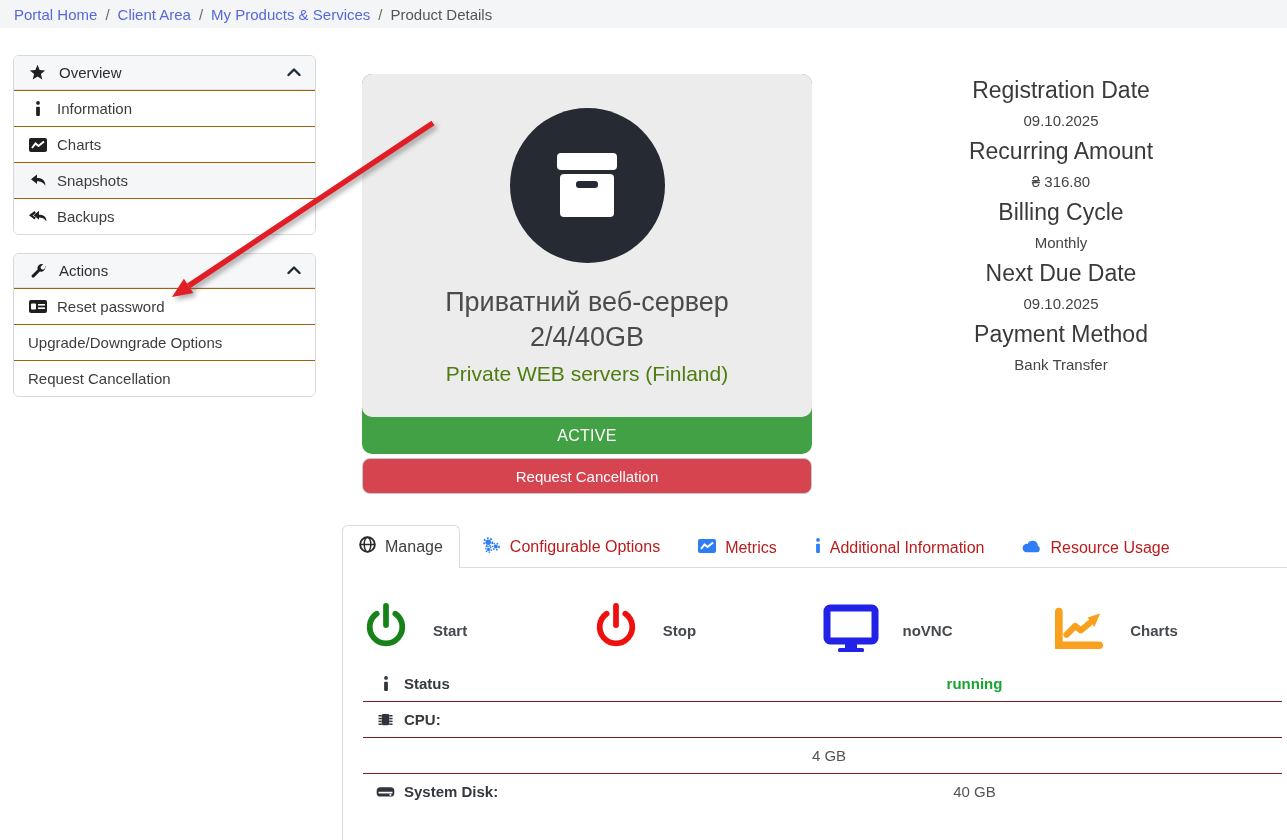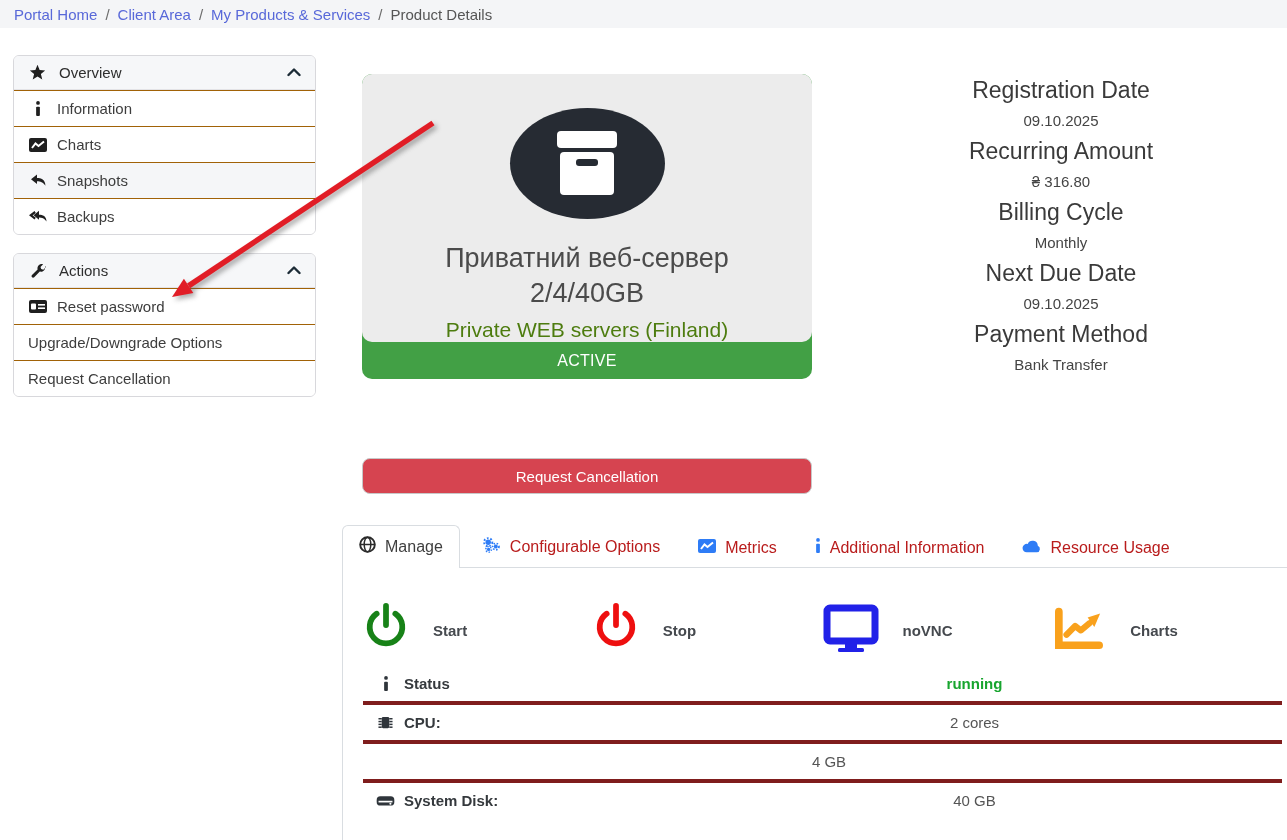--- a/index.html
+++ b/index.html
@@ -25,21 +25,21 @@
   .side-head .chev { margin-left:auto; display:flex; }
   .side-item { display:flex; align-items:center; gap:10px; padding:0 14px;
     height:36px; font-size:15px; color:#3d3d3d; border-top:1px solid #a16207;
     background:#fff; cursor:pointer; }
   .side-item:first-of-type { border-top:none; }
   .side-item.shaded { background:#f5f6f8; }
   .icon-cell { width:19px; display:flex; justify-content:center; }
   
   .card-wrap { position:absolute; left:362px; top:74px; width:450px;
     background:#42a045; border-radius:10px; }
-  .card-gray { background:#ececec; border-radius:10px; height:268px;
+  .card-gray { background:#ececec; border-radius:10px; height:343px;
     display:flex; flex-direction:column; align-items:center; }
   .prod-circle { width:155px; height:155px; border-radius:50%;
     background:#262b33; margin-top:34px; display:flex; align-items:center;
     justify-content:center; }
   .prod-title { margin-top:22px; font-size:27px; line-height:35px;
     color:#4b4b4b; text-align:center; }
   .prod-group { margin-top:7px; font-size:21px; color:#4d7c0f; }
   .card-green { height:37px; display:flex; align-items:center;
     justify-content:center; color:#fff; font-size:16px; letter-spacing:.3px; }
   .cancel-btn { position:absolute; left:362px; top:458px; width:450px;
@@ -66,21 +66,21 @@
     background:#fff; padding:30px 20px 0; }
   .actions-row { display:flex; }
   .vm-action { flex:1; display:flex; flex-direction:row; align-items:center;
     cursor:pointer;gap:24px; }
   .vm-action .ic { height:54px; display:flex; align-items:flex-end;
     justify-content:center; }
   .vm-action .lbl { margin-top:10px; font-size:15px; font-weight:bold;
     color:#45494e; }
   .status-table { margin-top:14px; }
   .s-row { display:flex; align-items:center; padding:9px 0 9px 13px;
-    border-top:4px solid #7f1d1d; }
+    border-top:1px solid #7f1d1d; }
   .s-row:first-child { border-top:none; }
   .s-label { width:291px; display:flex; align-items:center; gap:9px;
     font-size:15px; font-weight:bold; color:#35393d; }
   .s-value { flex:1; text-align:center; font-size:15px; color:#555; }
   .s-value.running { color:#18a52f; font-weight:bold; }
   
   .arrow-overlay { position:absolute; left:150px; top:100px; width:310px;
     height:215px; pointer-events:none; z-index:10; }
 </style>
 </head>
@@ -335,21 +335,20 @@
                 <line x1="0.5" y1="14" x2="4" y2="14"></line>
                 <line x1="12" y1="5" x2="15.5" y2="5"></line>
                 <line x1="12" y1="8" x2="15.5" y2="8"></line>
                 <line x1="12" y1="11" x2="15.5" y2="11"></line>
                 <line x1="12" y1="14" x2="15.5" y2="14"></line>
               </g>
             </svg>
         </span>
         <span>CPU:</span>
       </span>
-      <span class="s-value">2 cores</span>
     </div>
     <div class="s-row">
       <span class="s-value">4 GB</span>
     </div>
     <div class="s-row">
       <span class="s-label">
         <span class="icon-cell">
           <svg width="19" height="13" viewBox="0 0 20 14">
               <rect x="0.5" y="2.5" width="19" height="10" rx="4" fill="#2f353b"></rect>
               <rect x="2.5" y="7.3" width="15" height="1.8" fill="#fff"></rect>

